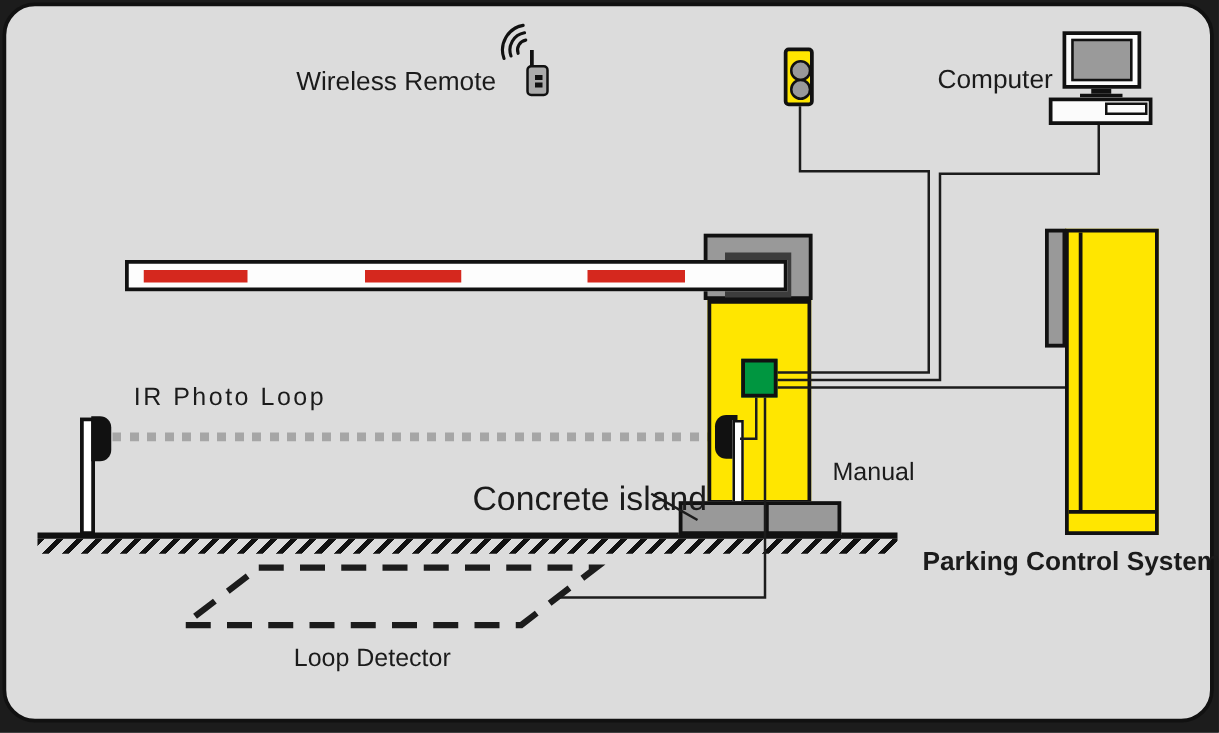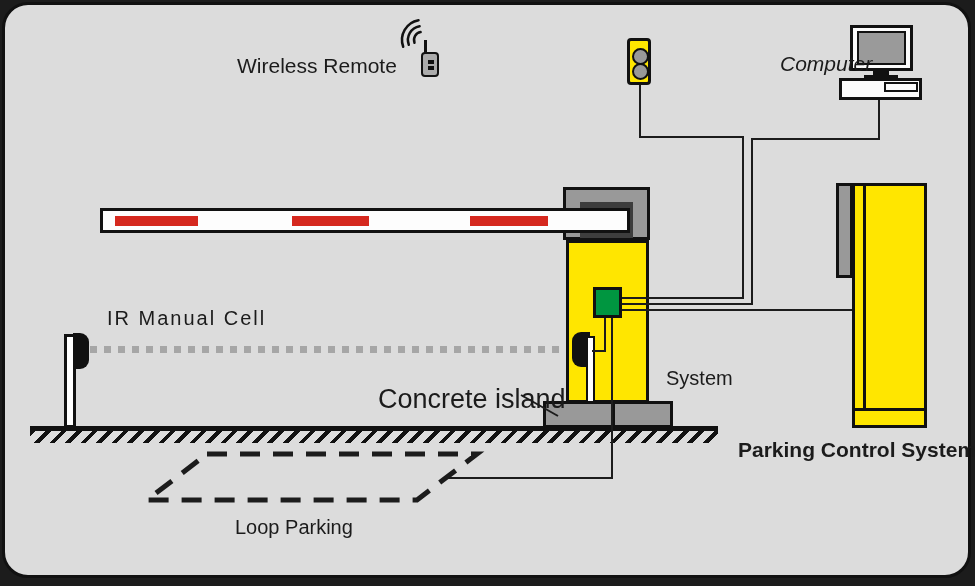--- a/index.html
+++ b/index.html
@@ -71,26 +71,26 @@
   #cab-shelf{left:855px;top:408px;width:70px;height:3px;background:#111;z-index:10;}
   #overlay{position:absolute;left:0;top:0;z-index:30;pointer-events:none;}
 </style>
 </head>
 <body>
 
 <div id="stage">
   <div id="canvas" class="abs"></div>
 
   <div class="label" style="left:237px;top:54px;">Wireless Remote</div>
-  <div class="label" style="left:780px;top:52px;font-style:italic;">Computer</div>
-  <div class="label" style="left:107px;top:307px;font-size:20px;letter-spacing:2px;">IR Manual Cell</div>
+  <div class="label" style="left:750px;top:52px;">Computer</div>
+  <div class="label" style="left:107px;top:307px;font-size:20px;letter-spacing:2px;">IR Photo Loop</div>
   <div class="label" style="left:378px;top:384px;font-size:27px;">Concrete island</div>
-  <div class="label" style="left:666px;top:367px;font-size:20px;">System</div>
+  <div class="label" style="left:666px;top:367px;font-size:20px;">Manual</div>
   <div class="label" style="left:738px;top:438px;font-weight:bold;">Parking Control System</div>
-  <div class="label" style="left:235px;top:516px;font-size:20px;">Loop Parking</div>
+  <div class="label" style="left:235px;top:516px;font-size:20px;">Loop Detector</div>
 
   <div class="abs" id="remote-antenna"></div>
   <div class="abs" id="remote-body"></div>
   <div class="remote-btn" style="top:60px;"></div>
   <div class="remote-btn" style="top:66px;"></div>
 
   <div class="abs" id="mb-box"></div>
   <div class="mb-circle" style="top:48px;"></div>
   <div class="mb-circle" style="top:63px;"></div>
 

